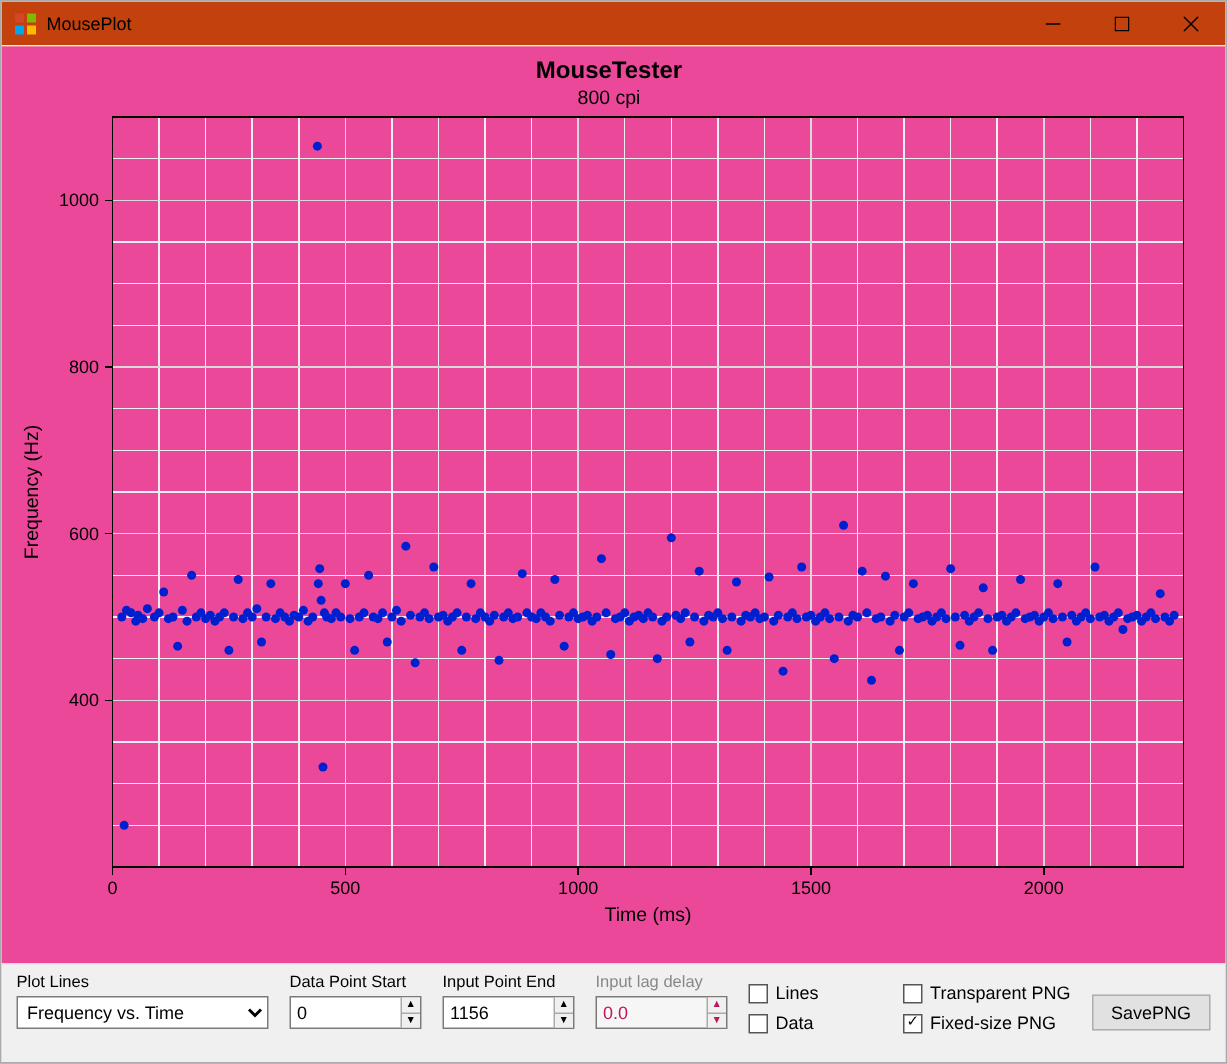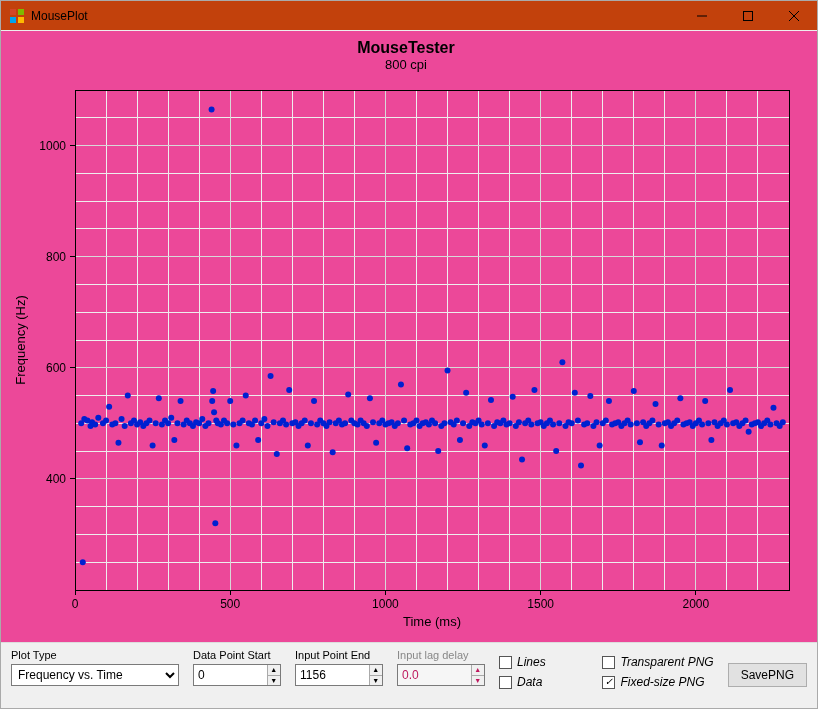--- a/index.html
+++ b/index.html
@@ -46,21 +46,21 @@
   }
   .chart-title {
     text-align: center;
     font-weight: 700;
     font-size: 16px;
     margin-top: 2px;
   }
   .chart-subtitle {
     text-align: center;
     font-size: 13px;
-    margin-bottom: 12px;
+    margin-bottom: 0;
   }
   svg.chart { display:block; }
   .axis text { font-size: 12px; fill:#000; }
   .axis line, .axis path { stroke:#000; stroke-width:1; shape-rendering:crispEdges; }
   .grid line { stroke:#d8d8d8; stroke-width:1; shape-rendering:crispEdges; }
   .grid .minor { stroke:#eee; }
   .ylabel, .xlabel { font-size: 13px; }
   .pt { fill:#0020d0; }
   
   .controls {
@@ -111,21 +111,21 @@
     line-height:9px;
     text-align:center;
     user-select:none;
     background:#f0f0f0;
   }
   .spinner .spins div:first-child { border-bottom:1px solid #aaa; }
   .check-col {
     display:flex; flex-direction:column; gap:6px;
     padding-top: 6px;
   }
-  .check-row { display:flex; align-items:center; gap:5px; white-space:nowrap;font-style:italic; }
+  .check-row { display:flex; align-items:center; gap:5px; white-space:nowrap; }
   .checkbox-box {
     width:13px; height:13px;
     border:1px solid #555;
     background:#fff;
     display:flex; align-items:center; justify-content:center;
     font-size:10px; line-height:10px;
   }
   .checkbox-box.checked::after { content:"✓"; }
   .pushbtn {
     height: 24px;
@@ -484,21 +484,21 @@
         <circle class="pt" cx="769.5826086956522" cy="339.33333333333337" r="3"></circle>
         <circle class="pt" cx="772.6869565217391" cy="342.1111111111111" r="3"></circle>
         <circle class="pt" cx="775.7913043478261" cy="338.22222222222223" r="3"></circle>
       </g>
     </svg>
 </div>
 
 <div class="controls">
 
   <div class="ctl-group">
-    <span class="ctl-label">Plot Type</span>
+    <span class="ctl-label">Plot Lines</span>
     <select class="combo">
       <option>Frequency vs. Time</option>
     </select>
   </div>
 
   <div class="ctl-group">
     <span class="ctl-label">Data Point Start</span>
     <div class="spinner">
       <input type="text" value="0" style="">
       <div class="spins">

